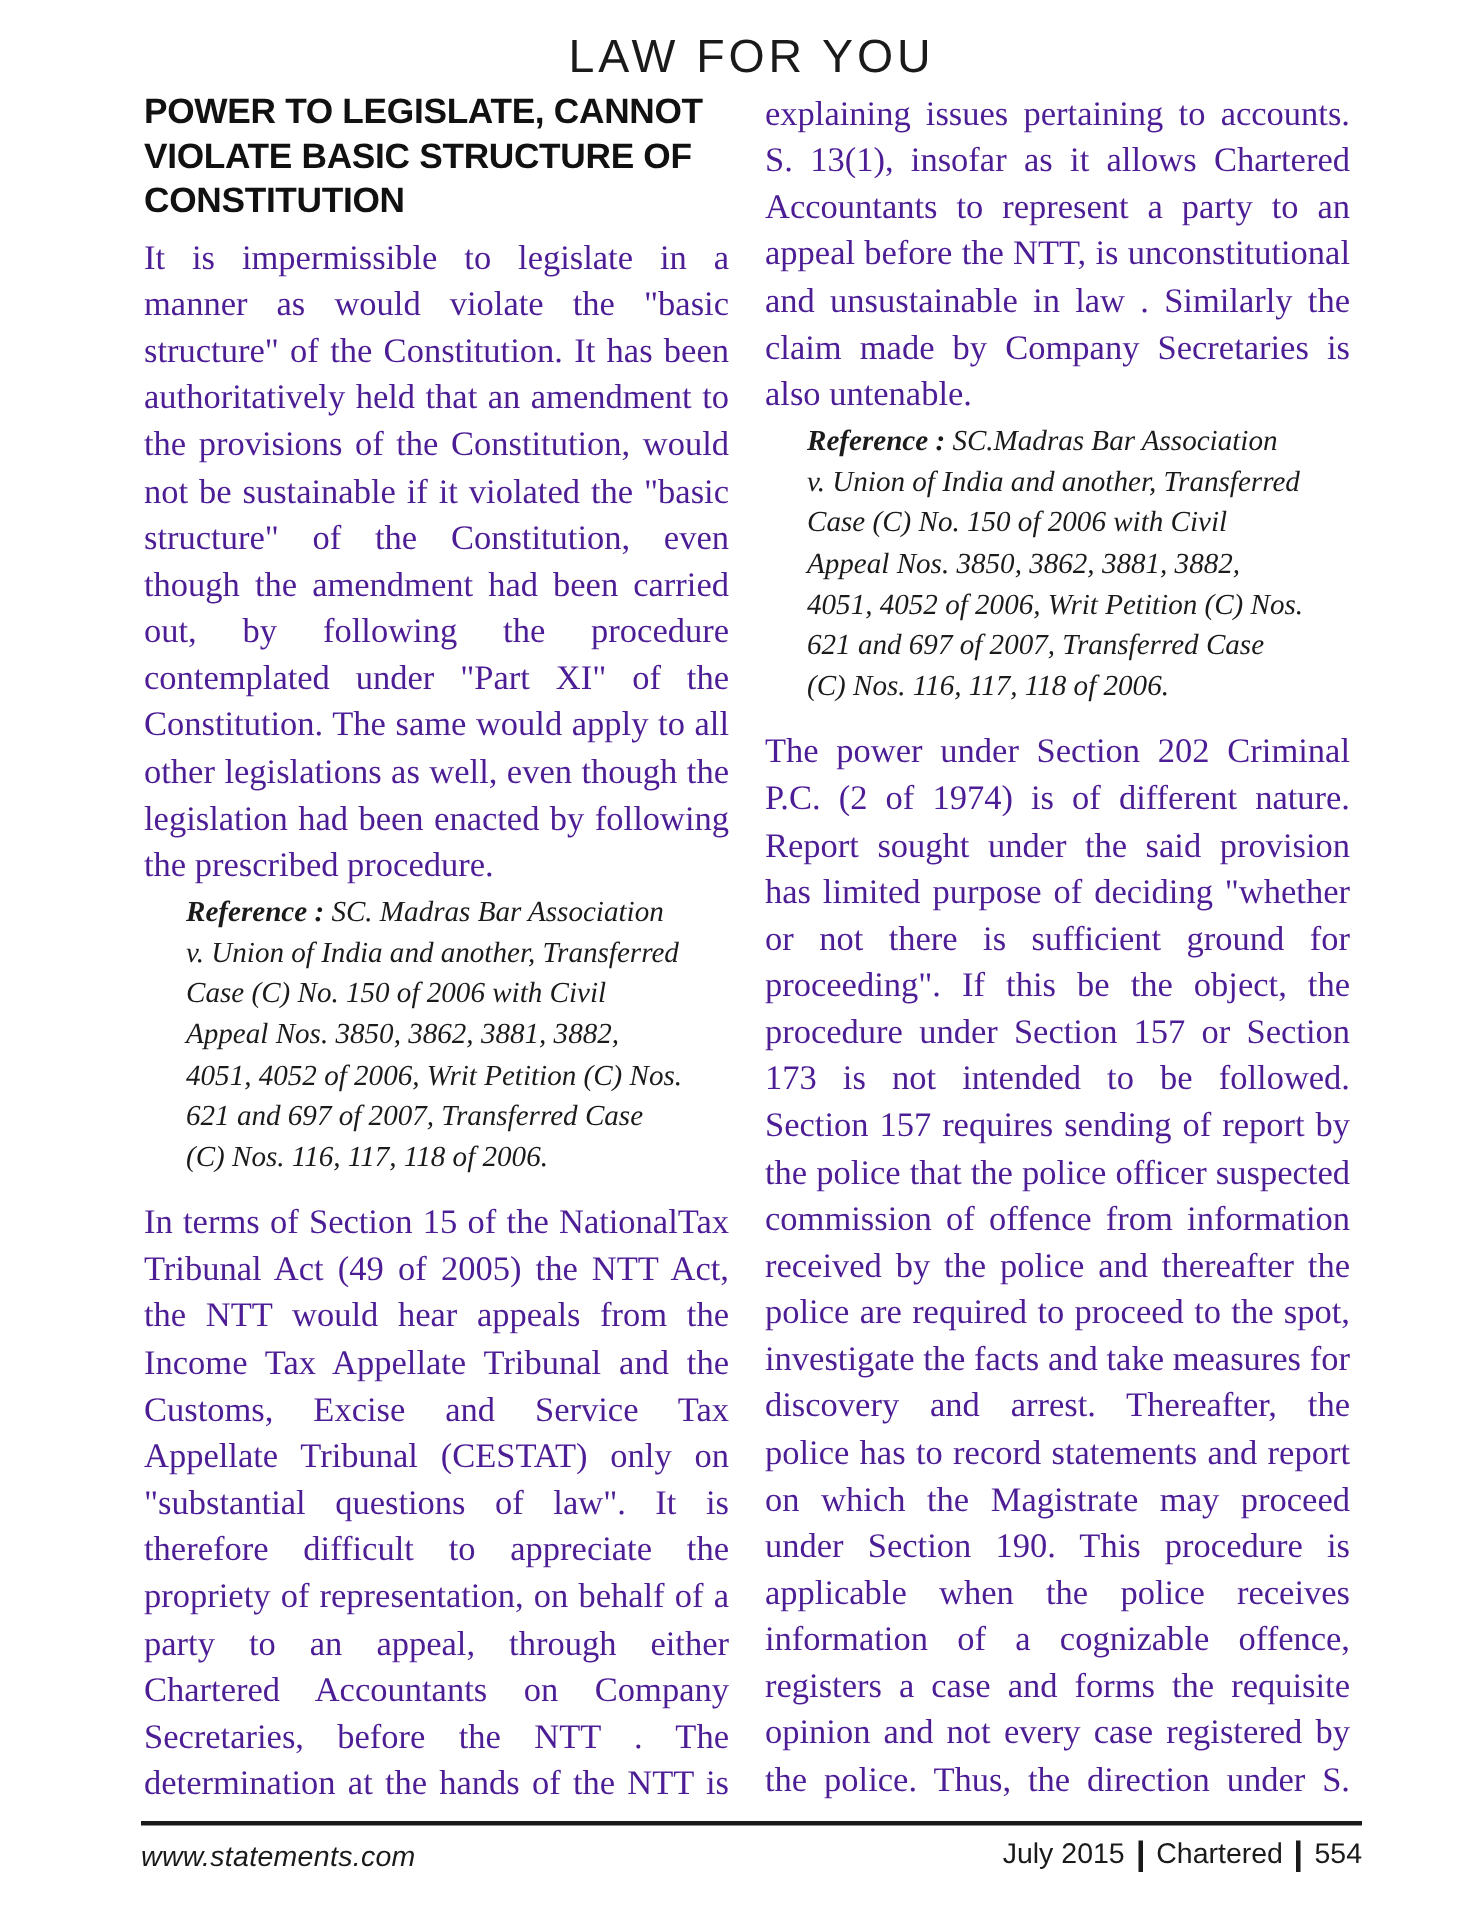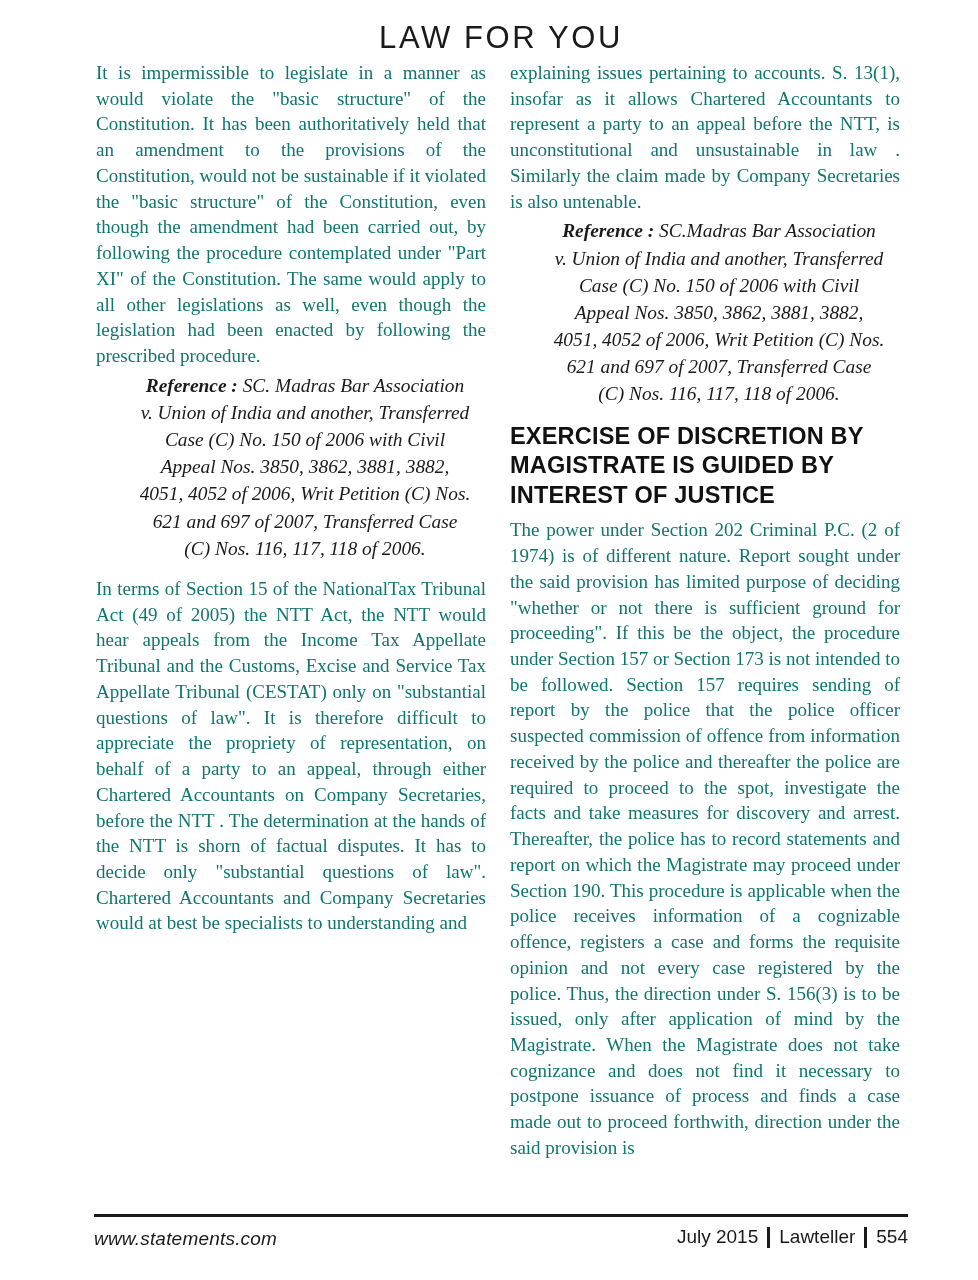--- a/index.html
+++ b/index.html
@@ -66,36 +66,36 @@
     font-weight: bold;
     line-height: 1.26;
     margin: 0 0 7px 0;
     color: #111111;
     text-transform: uppercase;
   }
   h2.sect-head.tight { letter-spacing: -0.2px; }
   h2.sect-head.spaced { letter-spacing: 0.2px; }
 
   p.body {
-    font-size: 19px;
+    font-size: 23px;
     line-height: 1.355;
     margin: 0 0 2px 0;
     text-align: justify;
     text-justify: inter-word;
     hyphens: none;
-    color: #0f766e;
+    color: #4c1d95;
   }
 
   .reference {
     font-size: 19.4px;
     line-height: 1.40;
     font-style: italic;
     margin: 3px 0 6px 0;
     padding-left: 28px;
-    text-align: center;
+    text-align: left;
     color: #1b1b1b;
   }
   .reference .ref-label {
     font-weight: bold;
     font-style: italic;
   }
   .ref-line { display: block; white-space: nowrap; }
 
   .spacer-sm { height: 8px; }
 
@@ -151,20 +151,21 @@
 <div class="page">
 
   <div class="masthead">
     <div class="masthead-title">LAW FOR YOU</div>
   </div>
 
   <div class="columns">
 
     <div class="col col-left">
 
+      <h2 class="sect-head tight">POWER TO LEGISLATE, CANNOT VIOLATE BASIC STRUCTURE OF CONSTITUTION</h2>
 
       <p class="body">It is impermissible to legislate in a manner as would violate the "basic structure" of the Constitution. It has been authoritatively held that an amendment to the provisions of the Constitution, would not be sustainable if it violated the "basic structure" of the Constitution, even though the amendment had been carried out, by following the procedure contemplated under "Part XI" of the Constitution. The same would apply to all other legislations as well, even though the legislation had been enacted by following the prescribed procedure.</p>
 
       <div class="reference">
         <span class="ref-label">Reference :</span>
         <span class="ref-line" style="display:inline">SC. Madras Bar Association</span>
         <span class="ref-line">v. Union of India and another, Transferred</span>
         <span class="ref-line">Case (C) No. 150 of 2006  with Civil</span>
         <span class="ref-line">Appeal Nos. 3850, 3862, 3881, 3882,</span>
         <span class="ref-line">4051, 4052 of 2006, Writ Petition (C) Nos.</span>
@@ -189,34 +190,33 @@
         <span class="ref-line">v. Union of India and another, Transferred</span>
         <span class="ref-line">Case (C) No. 150 of 2006  with Civil</span>
         <span class="ref-line">Appeal Nos. 3850, 3862, 3881, 3882,</span>
         <span class="ref-line">4051, 4052 of 2006, Writ Petition (C) Nos.</span>
         <span class="ref-line">621 and 697 of 2007, Transferred Case</span>
         <span class="ref-line">(C) Nos. 116, 117, 118 of 2006.</span>
       </div>
 
       <div class="spacer-sm"></div>
 
-      <h2 class="sect-head spaced">EXERCISE OF DISCRETION BY MAGISTRATE IS GUIDED BY INTEREST OF JUSTICE</h2>
 
       <p class="body">The power under Section 202 Criminal P.C. (2 of 1974) is of different nature. Report sought under the said provision has limited purpose of deciding "whether or not there is sufficient ground for proceeding". If this be the object, the procedure under Section 157 or Section 173 is not intended to be followed. Section 157 requires sending of report by the police that the police officer suspected commission of offence from information received by the police and thereafter the police are required to proceed to the spot, investigate the facts and take measures for discovery and arrest. Thereafter, the police has to record statements and report on which the Magistrate may proceed under Section 190. This procedure is applicable when the police receives information of a cognizable offence, registers a case and forms the requisite opinion and not every case registered by the police. Thus, the direction under S. 156(3) is to be issued, only after application of mind by the Magistrate. When the Magistrate does not take cognizance and does not find it necessary to postpone issuance of process and finds a case made out to proceed forthwith, direction under the said provision is</p>
 
     </div>
 
   </div>
 
   <div class="footer-rule"></div>
 
   <div class="footer">
     <div class="footer-left">www.statements.com</div>
     <div class="footer-right">
       <span class="part">July 2015</span>
       <span class="footer-sep"></span>
-      <span class="part">Lawteller</span>
+      <span class="part">Chartered</span>
       <span class="footer-sep"></span>
       <span class="part">554</span>
     </div>
   </div>
 
 </div>
 
 </body></html>

